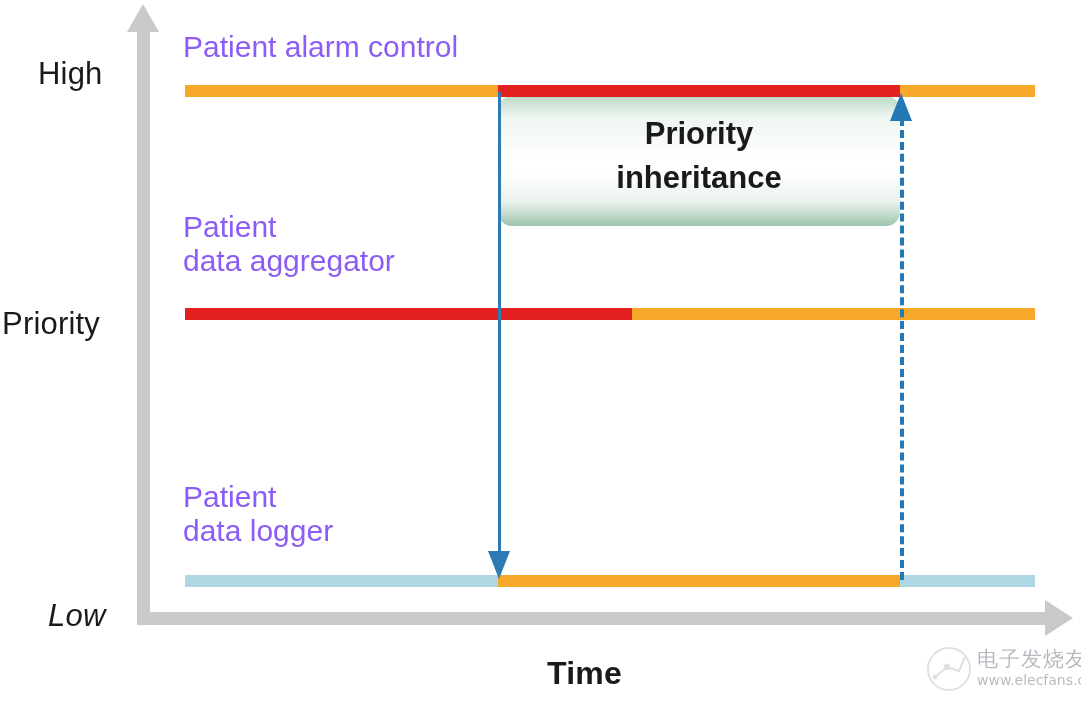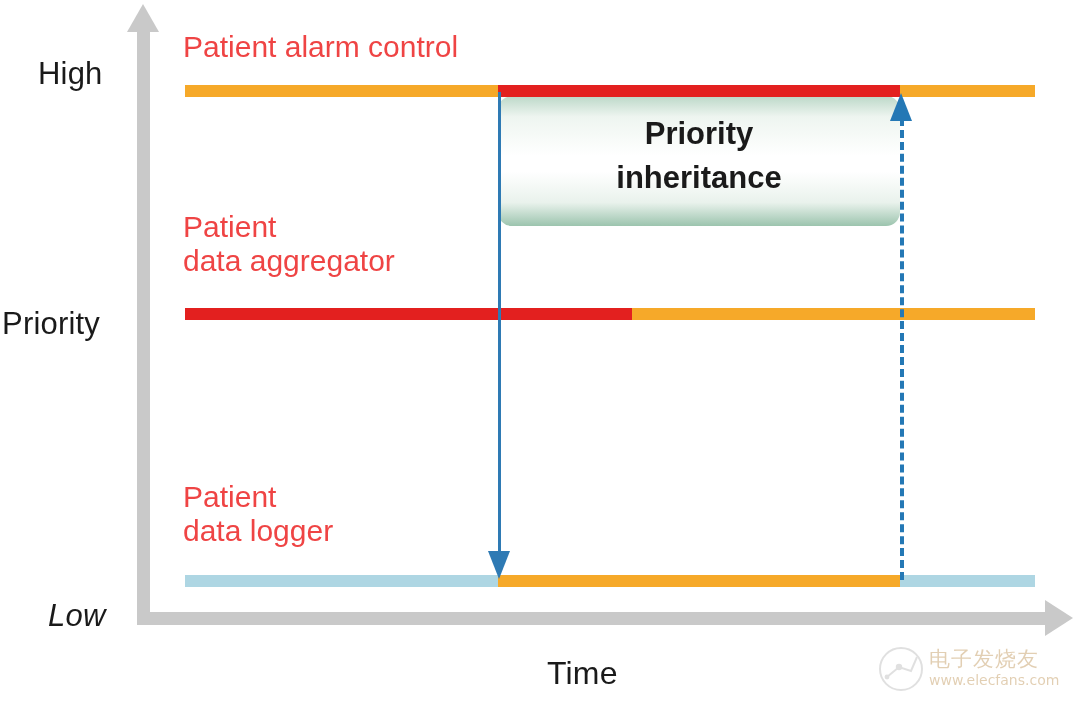--- a/index.html
+++ b/index.html
@@ -61,26 +61,26 @@
     position: absolute;
     color: #1a1a1a;
     font-size: 31px;
     font-family: "Liberation Sans", sans-serif;
     white-space: nowrap;
     letter-spacing: 0.2px;
   }
   #label-high  { left: 38px;  top: 56px;  }
   #label-priority { left: 2px; top: 306px; }
   #label-low   { left: 48px;  top: 598px; font-style: italic; }
-  #label-time  { left: 547px; top: 655px; font-size: 32px; }
+  #label-time  { left: 547px; top: 655px; font-size: 32px; font-weight: bold; }
 
   
   .track-label {
     position: absolute;
-    color: #ef4444;
+    color: #8b5cf6;
     font-size: 30px;
     line-height: 1.12;
     font-family: "Liberation Sans", sans-serif;
     white-space: pre-line;
   }
   #tl-alarm  { left: 183px; top: 30px;  }
   #tl-agg    { left: 183px; top: 210px; }
   #tl-logger { left: 183px; top: 480px; }
 
   
@@ -159,26 +159,26 @@
     top: 93px;
     width: 0; height: 0;
     border-left: 11px solid transparent;
     border-right: 11px solid transparent;
     border-bottom: 28px solid #2478b5;
   }
 
   
   #watermark {
     position: absolute;
-    left: 877px;
+    left: 925px;
     top: 643px;
     width: 150px;
     height: 58px;
     opacity: 0.30;
-    color: #a16207;
+    color: #0f172a;
   }
   #watermark .wm-cn {
     position: absolute;
     left: 52px;
     top: 2px;
     font-size: 21px;
     font-family: "DejaVu Sans", sans-serif;
     white-space: nowrap;
     letter-spacing: 1px;
   }

